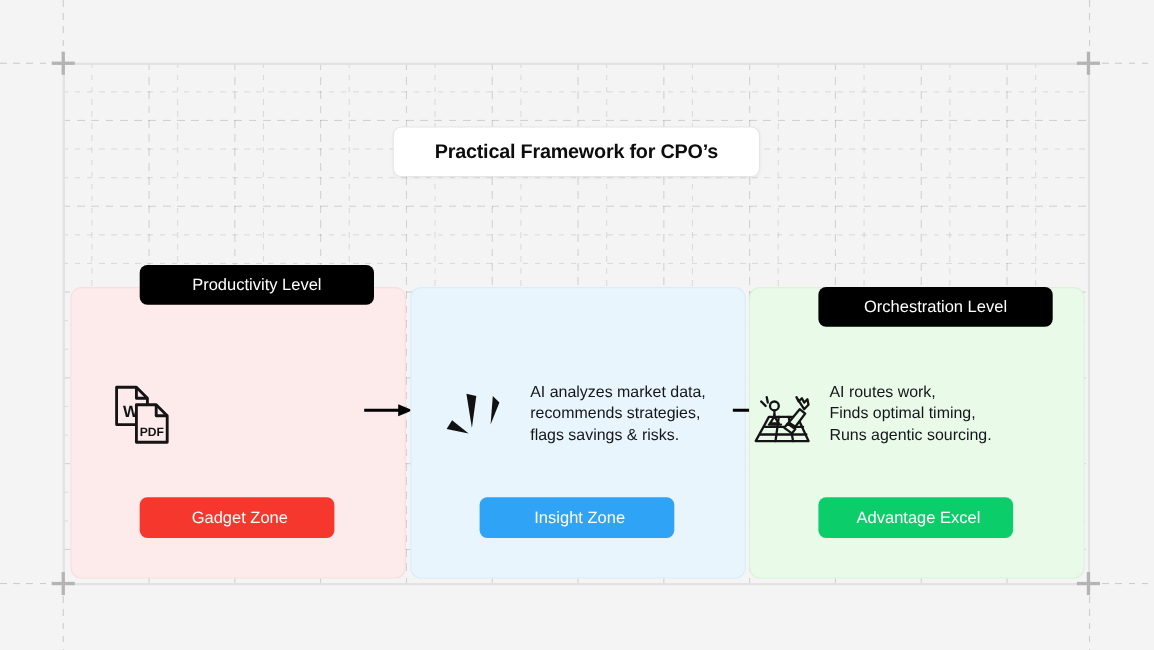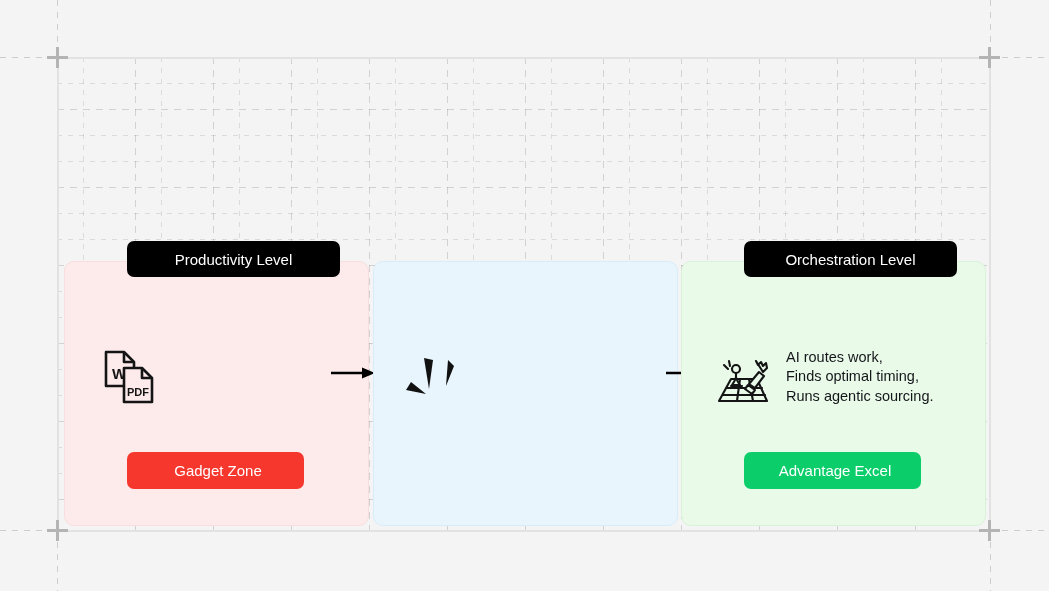--- a/index.html
+++ b/index.html
@@ -149,33 +149,33 @@
     border-radius: 7px;
     display: flex;
     align-items: center;
     justify-content: center;
     font-size: 15px;
     padding: 0 18px;
     white-space: nowrap;
   }
   .pill.p1 { left: 127px; width: 177px; }
   .pill.p2 { left: 436px; width: 177px; }
-  .pill.p3 { left: 744px; width: 177px; }
+  .pill.p3 { left: 744px; width: 177px; margin-top: 20px; }
 
   
   .card-body {
     position: absolute;
     top: 337px;
     height: 80px;
     display: flex;
     align-items: center;
   }
   .card-body.b1 { left: 96px;  width: 250px; }
   .card-body.b2 { left: 400px; width: 250px; }
-  .card-body.b3 { left: 708px; width: 255px; }
+  .card-body.b3 { left: 676px; width: 255px; }
 
   .card-icon {
     width: 66px;
     height: 66px;
     flex: 0 0 66px;
     display: flex;
     align-items: center;
     justify-content: center;
   }
   .card-text {
@@ -278,20 +278,23 @@
   <div class="frame-h" style="top:57px;"></div>
   <div class="frame-h" style="top:530px;"></div>
   <div class="frame-v" style="left:57px;"></div>
   <div class="frame-v" style="left:989px;"></div>
 
   <div class="marker" style="left:47px;top:47px;"></div>
   <div class="marker" style="left:979px;top:47px;"></div>
   <div class="marker" style="left:47px;top:520px;"></div>
   <div class="marker" style="left:979px;top:520px;"></div>
 
+  <div id="title-card">
+    <span class="title-text">Practical Framework for CPO’s</span>
+  </div>
 
   <div class="card c1"></div>
   <div class="pill p1">
     <span>Productivity Level</span>
   </div>
   <div class="card-body b1">
     <div class="card-icon">
       <svg width="62" height="62" viewBox="0 0 62 62" fill="none" xmlns="http://www.w3.org/2000/svg">
         <path d="M8 6 h18 l10 10 v24 H8 Z" fill="#fdeaea" stroke="#141414" stroke-width="2.6" stroke-linejoin="round"></path>
         <path d="M26 6 v10 h10" fill="none" stroke="#141414" stroke-width="2.6" stroke-linejoin="round"></path>
@@ -315,21 +318,27 @@
 
   <div class="card c2"></div>
   <div class="card-body b2">
     <div class="card-icon">
       <svg width="62" height="62" viewBox="0 0 62 62" fill="none" xmlns="http://www.w3.org/2000/svg">
         <path d="M4 44 L9 36 L24 48 Z" fill="#111111"></path>
         <path d="M22 12 L31 14 L27 43 Z" fill="#111111"></path>
         <path d="M46 14 L52 20 L44 40 Z" fill="#111111"></path>
       </svg>
     </div>
-  </div>
+    <div class="card-text">AI analyzes market data,
+recommends strategies,
+flags savings &amp; risks.</div>
+  </div>
+  <button class="zone-btn z2">
+    <span>Insight Zone</span>
+  </button>
 
   <div class="arrow a2">
     <svg width="44" height="14" viewBox="0 0 44 14" xmlns="http://www.w3.org/2000/svg">
       <line x1="0" y1="7" x2="33" y2="7" stroke="#000" stroke-width="2.6"></line>
       <polygon points="31,1.5 44,7 31,12.5" fill="#000"></polygon>
     </svg>
   </div>
 
   <div class="card c3"></div>
   <div class="pill p3">

